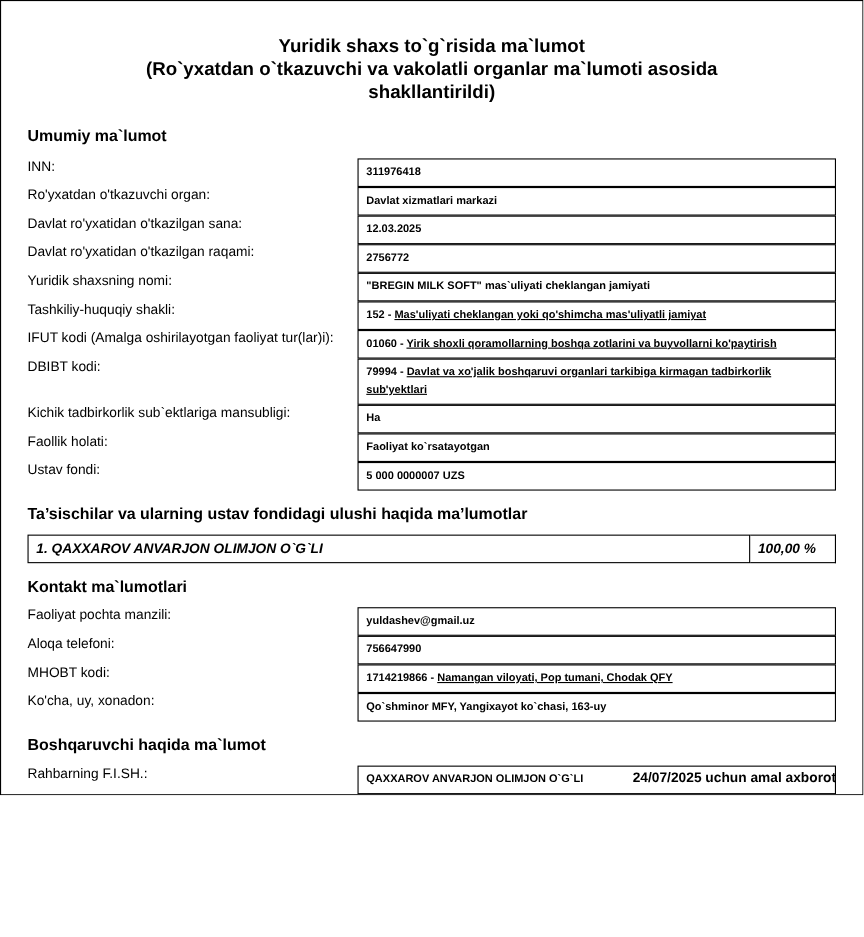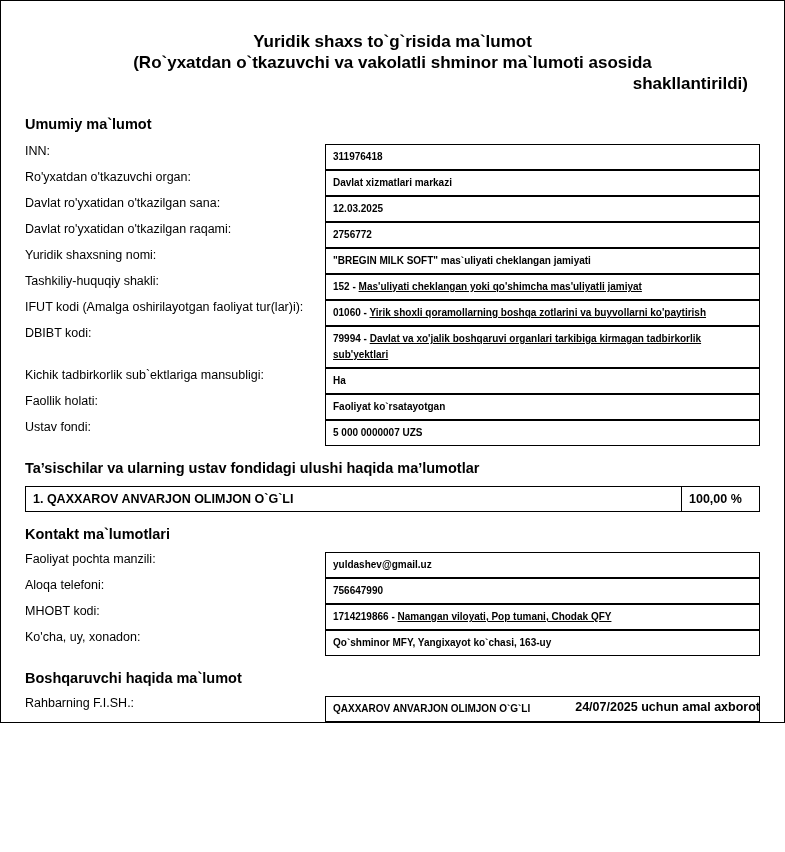--- a/index.html
+++ b/index.html
@@ -25,21 +25,21 @@
   }
   .doc-title {
     text-align: center;
     font-weight: bold;
     font-size: 17px;
     line-height: 21px;
     margin: 8px 12px 0 12px;
   }
   .doc-title .line1 { display: block; }
   .doc-title .line2 { display: block; }
-  .doc-title .line3 { display: block; text-align: right; }
+  .doc-title .line3 { display: block; }
 
   .section-heading {
     font-weight: bold;
     font-size: 14.5px;
     margin: 22px 0 12px 0;
   }
   .section-heading.tight {
     margin: 14px 0 10px 0;
   }
 
@@ -76,20 +76,21 @@
   }
   .box .u {
     text-decoration: underline;
   }
 
   .founders-row {
     display: flex;
     align-items: center;
     margin-top: 4px;
     margin-bottom: 2px;
+    font-style: italic;
   }
   .founder-name {
     flex: 1 1 auto;
     border: 1px solid #000000;
     box-sizing: border-box;
     font-weight: bold;
     font-size: 12.5px;
     line-height: 16px;
     padding: 4px 7px;
   }
@@ -114,21 +115,21 @@
   }
 </style>
 </head>
 <body>
 
 <div class="page">
   <div class="inner">
 
     <div class="doc-title">
       <span class="line1">Yuridik shaxs to`g`risida ma`lumot</span>
-      <span class="line2">(Ro`yxatdan o`tkazuvchi va vakolatli shminor ma`lumoti asosida</span>
+      <span class="line2">(Ro`yxatdan o`tkazuvchi va vakolatli organlar ma`lumoti asosida</span>
       <span class="line3">shakllantirildi)</span>
     </div>
 
     <div class="section-heading">Umumiy ma`lumot</div>
 
     <table class="fields">
       <tbody>
           <tr>
         <td class="label">INN:</td>
         <td class="value">

